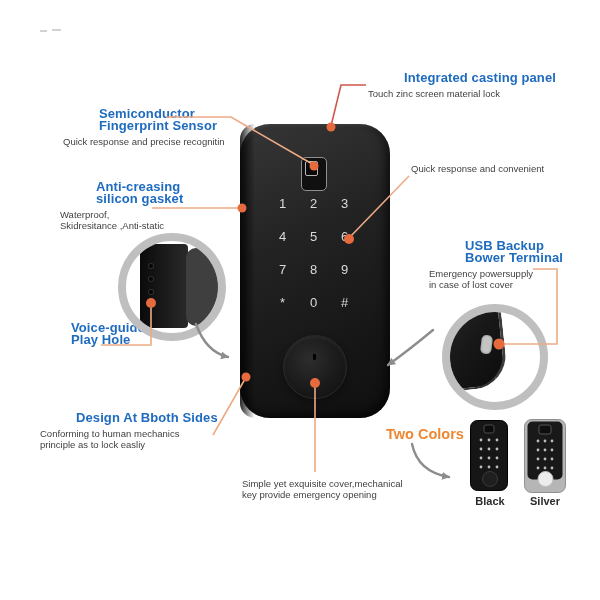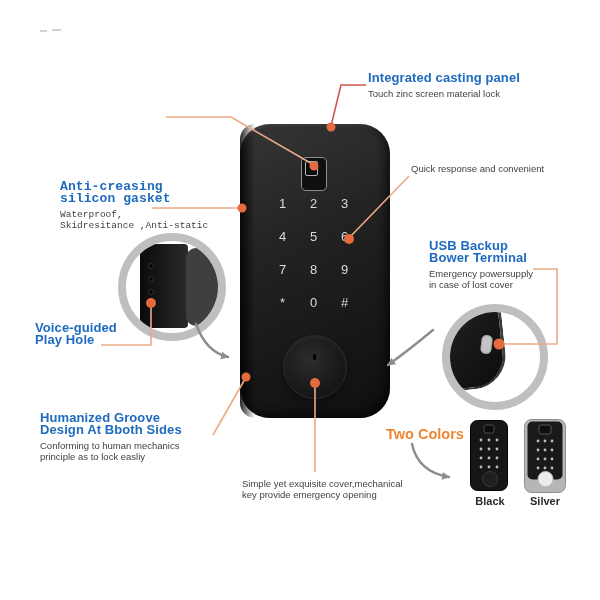--- a/index.html
+++ b/index.html
@@ -4,30 +4,30 @@
 <style>
   html,body { margin:0; padding:0; background:#ffffff; }
   .stage {
     position:relative; width:600px; height:600px; background:#ffffff;
     font-family:"Liberation Sans", sans-serif; overflow:hidden;
   }
   
   .lbl { position:absolute; }
   .lbl .h {
     font-size:13px; font-weight:bold; line-height:12px;
-    color:var(--heading-blue,#1e6bbf); letter-spacing:.1px; white-space:nowrap;
+    color:var(--heading-blue,#1e6bbf); letter-spacing:.1px; white-space:nowrap;margin-left:36px;
   }
   .lbl .body { margin-top:5px; }
   .lbl .b {
     font-size:9.5px; line-height:10.5px;
     color:var(--body-text,#3f3f3f); white-space:nowrap;
   }
   .lbl-fingerprint { left:63px;  top:108px; }
   .lbl-integrated  { left:368px; top:72px;  }
-  .lbl-anti        { left:60px;  top:181px;font-family:Liberation Mono, monospace; }
+  .lbl-anti        { left:60px;  top:181px; }
   .lbl-touch       { left:411px; top:159px; }
   .lbl-usb         { left:429px; top:240px; }
   .lbl-voice       { left:35px;  top:322px; }
   .lbl-humanized   { left:40px;  top:412px; }
   .lbl-hidden      { left:242px; top:474px; }
   .two-colors {
     position:absolute; left:386px; top:426px;
     font-size:14.5px; font-weight:bold; color:var(--accent-orange,#ee8733);
   }
   .variant-label {
@@ -113,20 +113,27 @@
   .conn-red { stroke:var(--connector-red,#cf574d); }
   .dot  { fill:var(--marker-dot,#e56a3e); }
   .garrow { fill:none; stroke:var(--arrow-gray,#8d8d8d); stroke-width:2.4px; stroke-linecap:round; }
   .stray { stroke:#c3c3c3; stroke-width:1.5px; }
 </style>
 </head>
 <body>
 
 <div class="stage">
 
+  <div class="lbl lbl-fingerprint">
+    <div class="h">Semiconductor</div>
+    <div class="h">Fingerprint Sensor</div>
+    <div class="body">
+      <div class="b">Quick response and precise recognitin</div>
+    </div>
+  </div>
 
   <div class="lbl lbl-integrated">
     <div class="h">Integrated casting panel</div>
     <div class="body">
       <div class="b">Touch zinc screen material lock</div>
     </div>
   </div>
 
   <div class="lbl lbl-anti">
     <div class="h">Anti-creasing</div>
@@ -151,21 +158,20 @@
       <div class="b">in case of lost cover</div>
     </div>
   </div>
 
   <div class="lbl lbl-voice">
     <div class="h">Voice-guided</div>
     <div class="h">Play Hole</div>
   </div>
 
   <div class="lbl lbl-humanized">
-    <div class="h">Humanized Groove</div>
     <div class="h">Design At Bboth Sides</div>
     <div class="body">
       <div class="b">Conforming to human mechanics</div>
       <div class="b">principle as to lock easliy</div>
     </div>
   </div>
 
   <div class="lbl lbl-hidden">
     <div class="body">
       <div class="b">Simple yet exquisite cover,mechanical</div>

